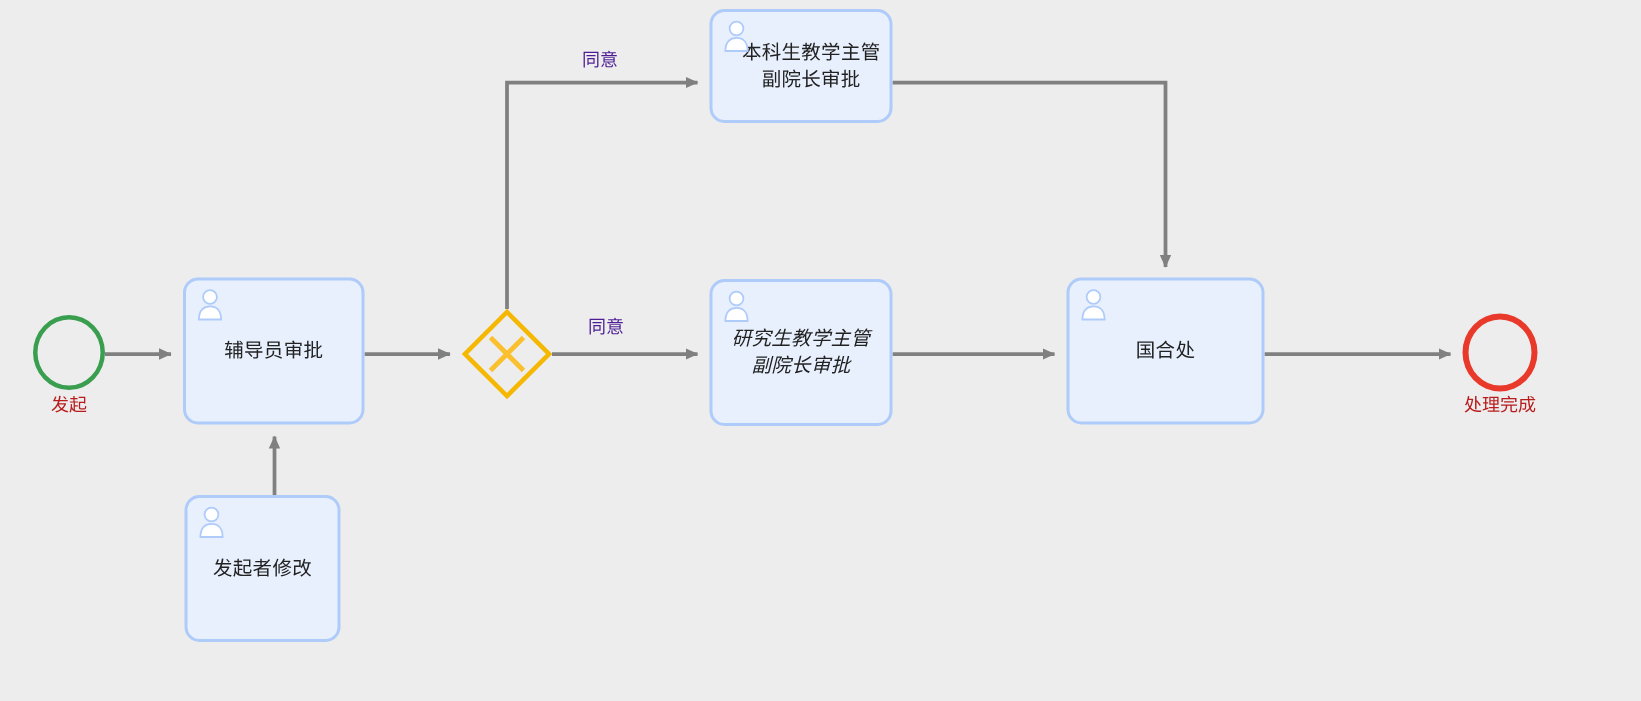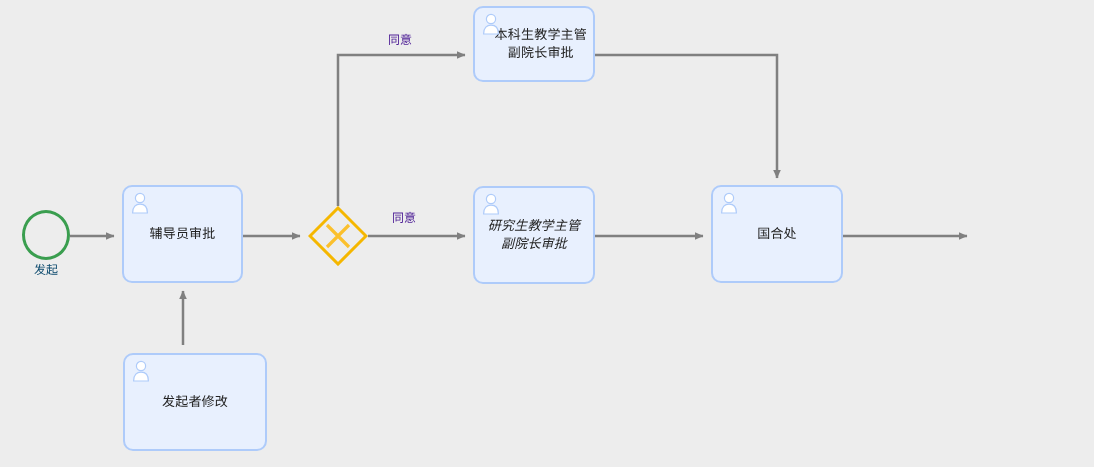--- a/index.html
+++ b/index.html
@@ -68,21 +68,21 @@
   .event.end {
     border: 4px solid #e8392b;
   }
   .event-label {
     position: absolute;
     top: 100%;
     left: 50%;
     transform: translateX(-50%);
     margin-top: 3px;
     font-size: 12px;
-    color: #0c4a6e;
+    color: #b91c1c;
     white-space: nowrap;
     text-align: center;
   }
 
   
   .gateway {
     width: 60px;
     height: 60px;
   }
   .gateway svg {
@@ -172,28 +172,31 @@
   <div class="node task" style="left:711px; top:185px; width:132px; height:98px;">
     <span class="user-icon">
       <svg viewBox="0 0 20 22" xmlns="http://www.w3.org/2000/svg">
         <circle cx="10" cy="6" r="4.6" fill="#ffffff" stroke="#aecbfa" stroke-width="1.2"></circle>
         <path d="M2.6,21 C2.6,14.6 6,12.2 10,12.2 C14,12.2 17.4,14.6 17.4,21 Z" fill="#ffffff" stroke="#aecbfa" stroke-width="1.2"></path>
       </svg>
     </span>
     <span class="task-label">国合处</span>
   </div>
 
-  <div class="node task" style="left:123px; top:353px; width:144px; height:98px;">
+  <div class="node task" style="left:123px; top:330px; width:104px; height:98px;">
     <span class="user-icon">
       <svg viewBox="0 0 20 22" xmlns="http://www.w3.org/2000/svg">
         <circle cx="10" cy="6" r="4.6" fill="#ffffff" stroke="#aecbfa" stroke-width="1.2"></circle>
         <path d="M2.6,21 C2.6,14.6 6,12.2 10,12.2 C14,12.2 17.4,14.6 17.4,21 Z" fill="#ffffff" stroke="#aecbfa" stroke-width="1.2"></path>
       </svg>
     </span>
     <span class="task-label">发起者修改</span>
   </div>
 
+  <div class="node event end" style="left:975px; top:209px; width:50px; height:52px;">
+    <span class="event-label">处理完成</span>
+  </div>
 
   <span class="edge-label" style="left:388px; top:30px;">同意</span>
 
   <span class="edge-label" style="left:392px; top:208px;">同意</span>
 
 </div>
 
 </body></html>

